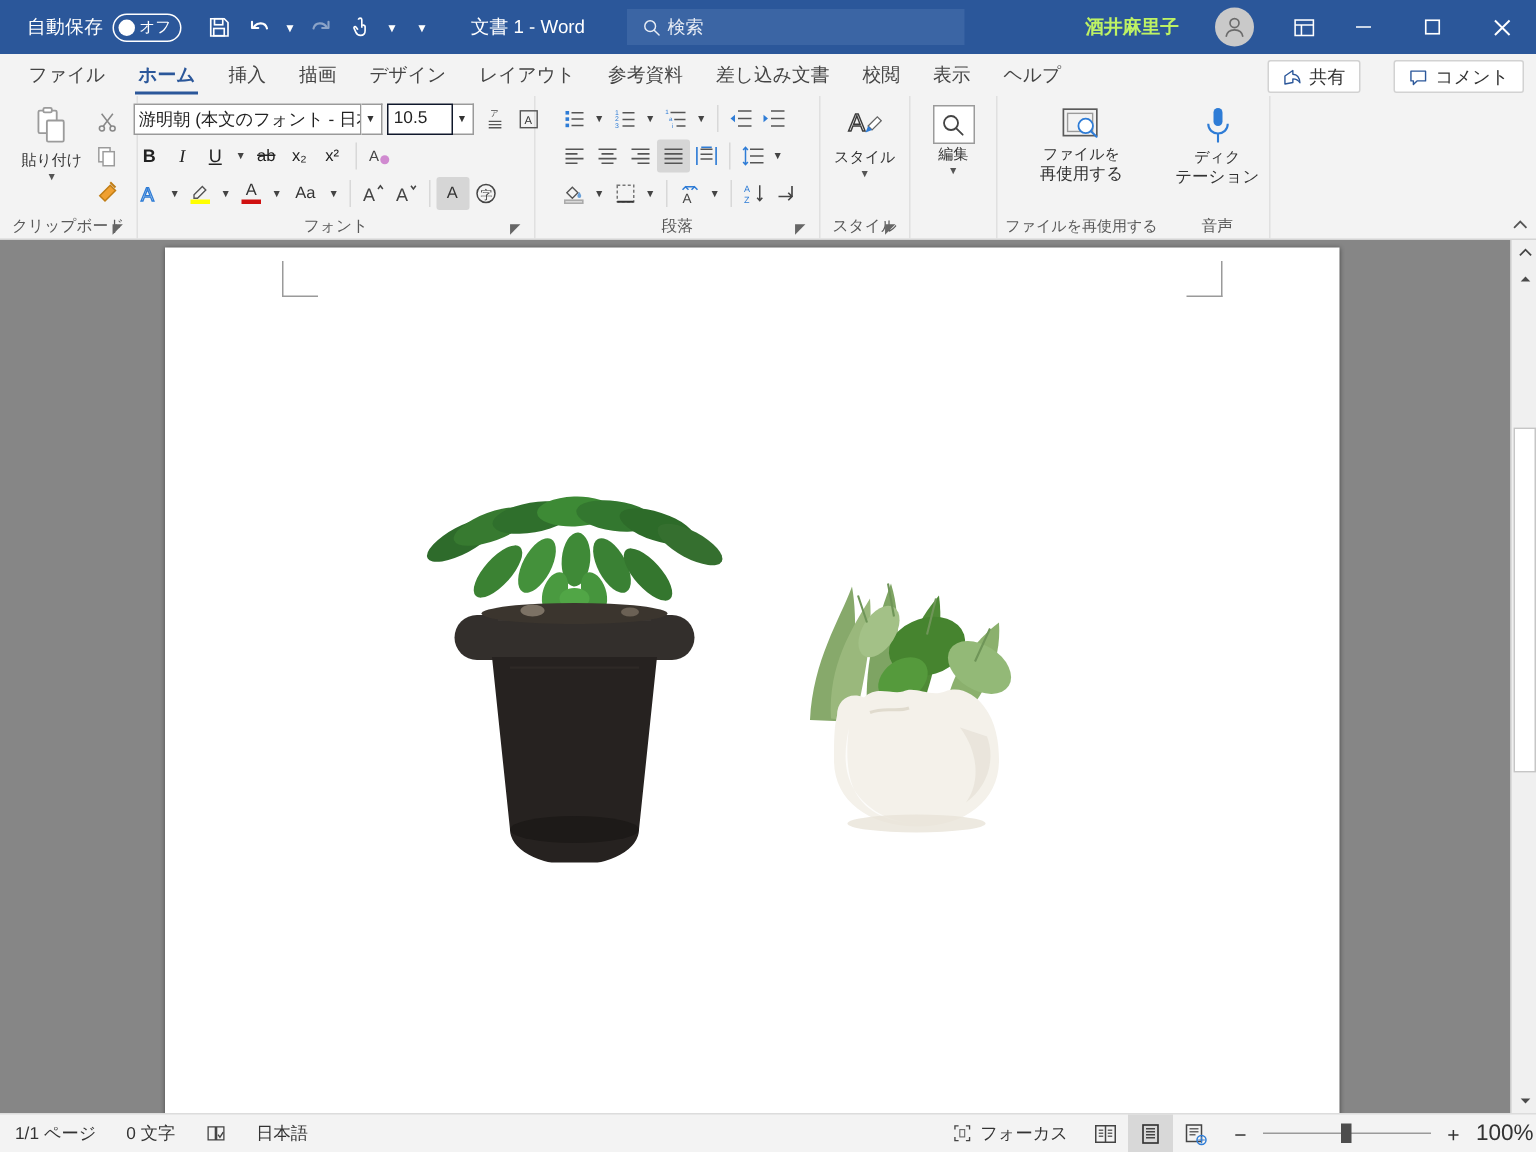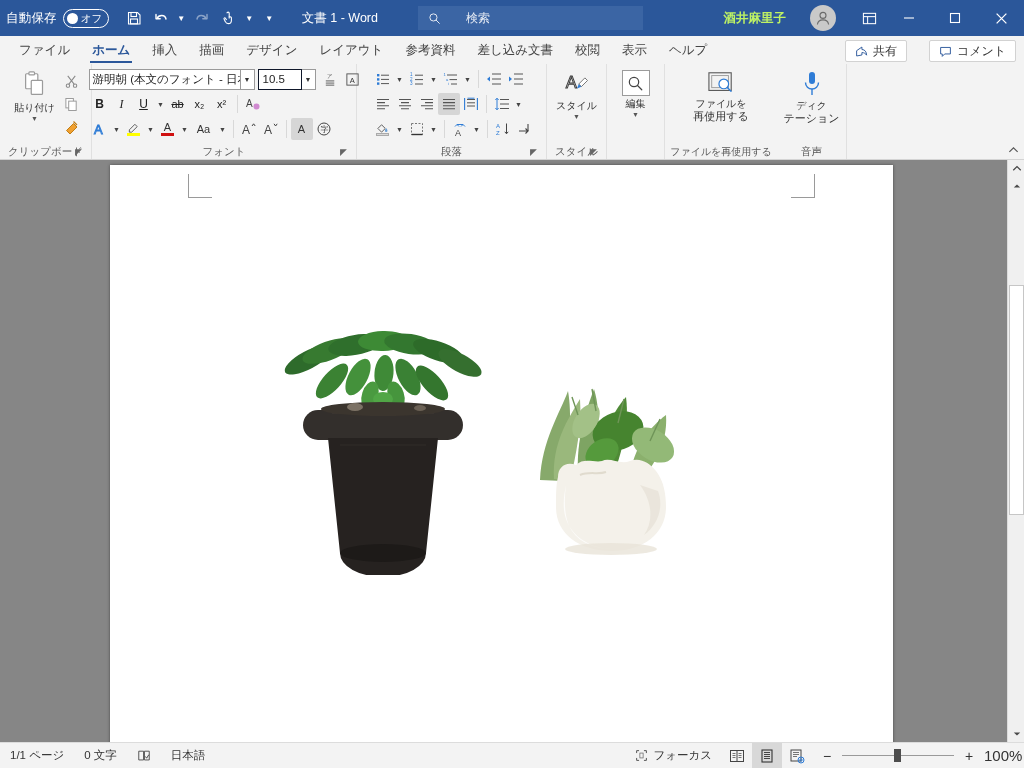--- a/index.html
+++ b/index.html
@@ -12,21 +12,21 @@
 
   
   .titlebar {
     height: 36px; background: #2b579a;
     display: flex; align-items: center;
     color: #ffffff; font-size: 12px;
     position: relative;
   }
   .autosave-block {
     display: flex; align-items: center; gap: 6px;
-    margin-left: 6px;
+    margin-left: 18px;
   }
   .autosave-label { font-size: 12.5px; color: #fff; letter-spacing: .2px; }
   .autosave-toggle {
     width: 46px; height: 19px; border-radius: 10px;
     border: 1.3px solid #ffffff; background: transparent;
     display: flex; align-items: center; gap: 3px;
     padding: 0 3px; cursor: pointer;
   }
   .autosave-knob { width: 11px; height: 11px; border-radius: 50%; background:#fff; flex:none;}
   .autosave-state { font-size: 10.5px; color:#fff; line-height:1;}
@@ -41,21 +41,21 @@
     width: 13px; height: 26px; display:flex; align-items:center; justify-content:center;
     cursor:pointer; font-size:8px;
   }
   .doctitle {
     font-size: 12.5px; color: #fff; margin-left: 26px; white-space: nowrap;
   }
   .searchbox {
     position: absolute; left: 418px; top: 6px;
     width: 225px; height: 24px;
     background: #3b65a4; border: none;
-    display: flex; align-items: center; gap: 25px; padding-left: 10px;
+    display: flex; align-items: center; gap: 4px; padding-left: 10px;
     cursor: text;
   }
   .searchbox .mag { flex: none; }
   .search-ph { font-size: 12px; color: #e8edf5; }
   .title-right {
     position: absolute; right: 0; top: 0; height: 36px;
     display: flex; align-items: center;
   }
   .username { font-size: 12.5px; color: #bef264; margin-right: 24px; white-space: nowrap; font-weight: bold;}
   .avatar {

